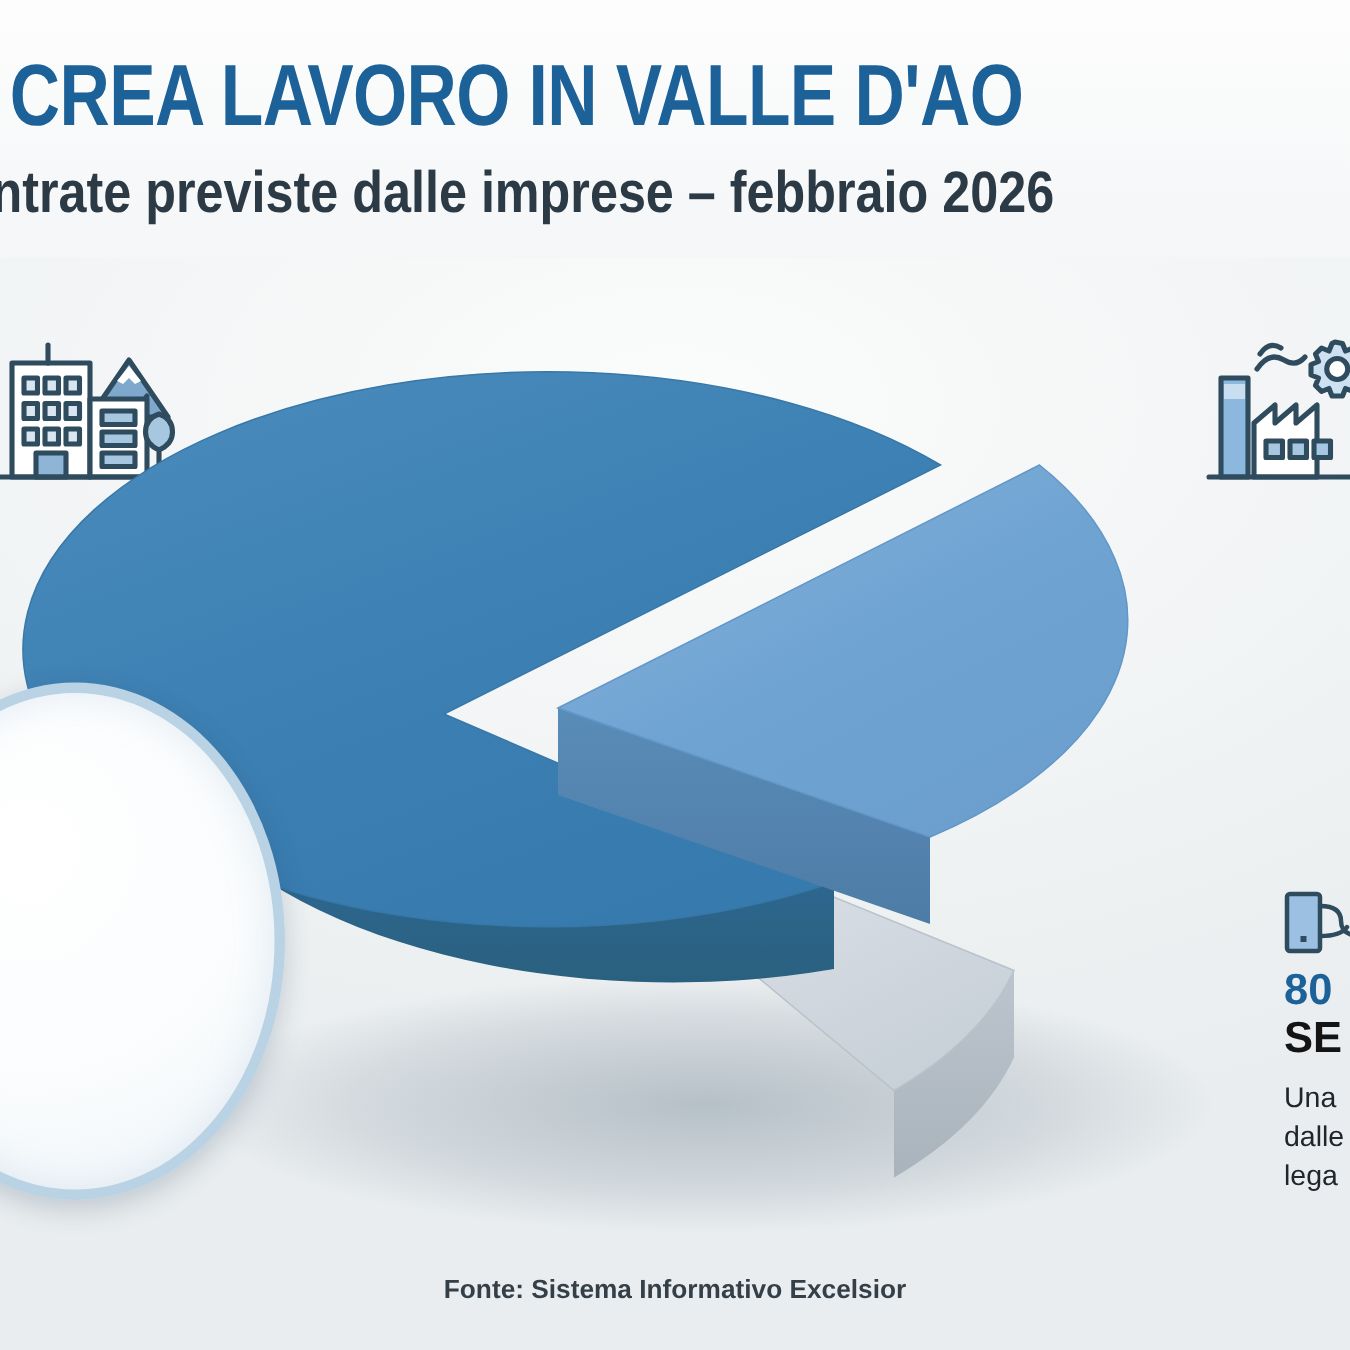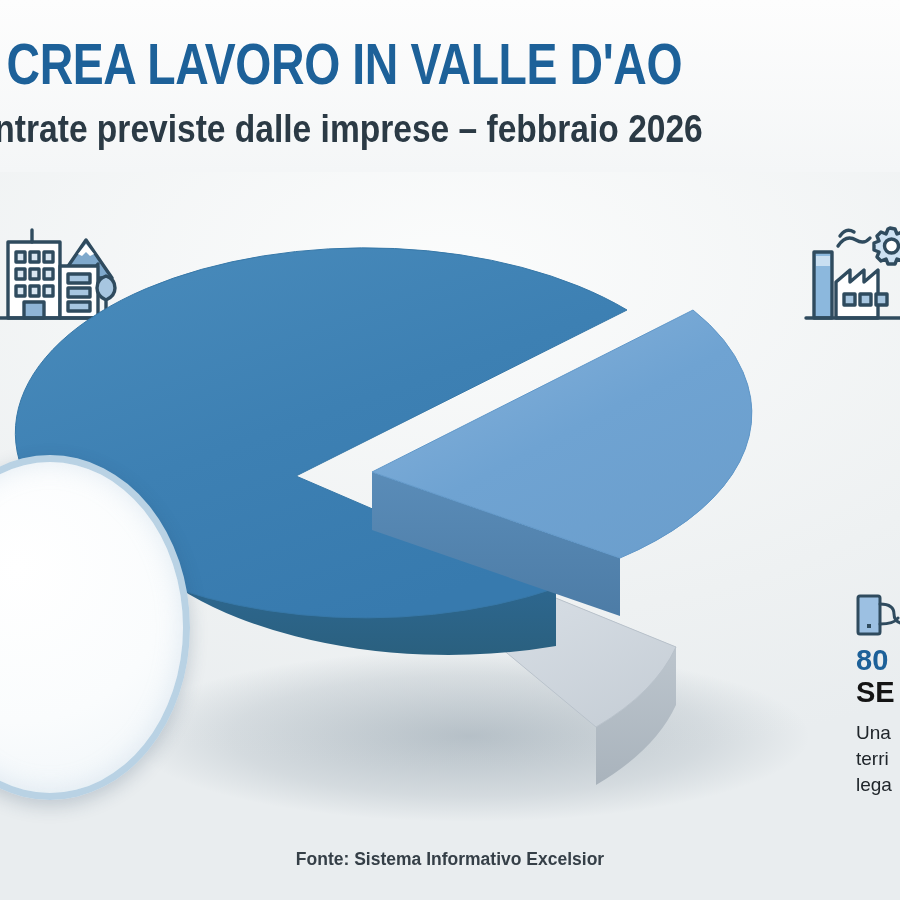--- a/index.html
+++ b/index.html
@@ -355,20 +355,20 @@
           <path d="M26 32 q14 0 18 -6"></path>
         </g>
       </svg>
     </div>
     <div class="cr-heading">
       <span class="l1">80</span>
       <span class="l2">SE</span>
     </div>
     <div class="cr-body">
       <span>Una</span><br>
-      <span>terri</span><br>
+      <span>dalle</span><br>
       <span>lega</span>
     </div>
   </div>
 
   <div class="source">Fonte: Sistema Informativo Excelsior</div>
 
 </div>
 
 </body></html>

